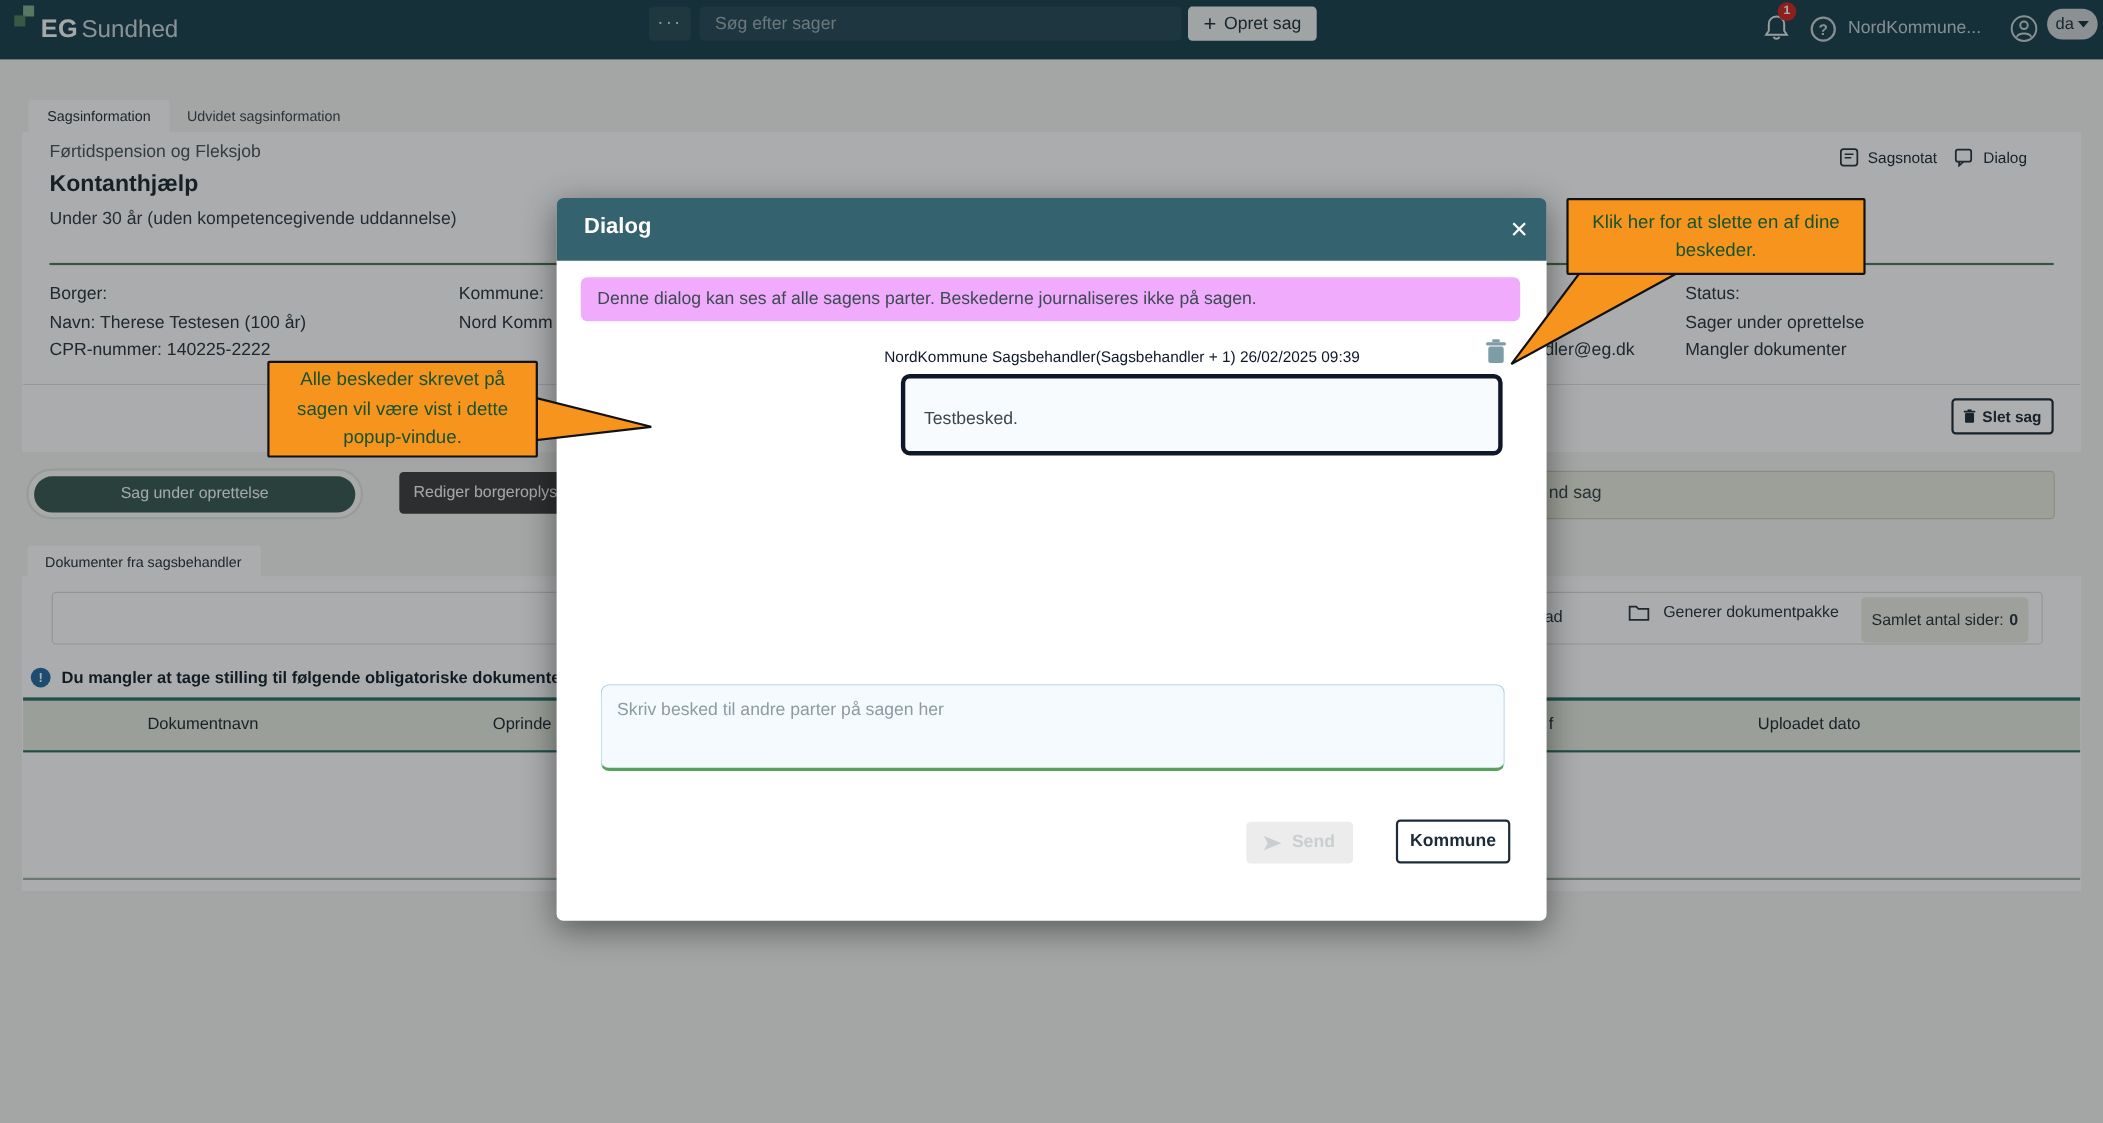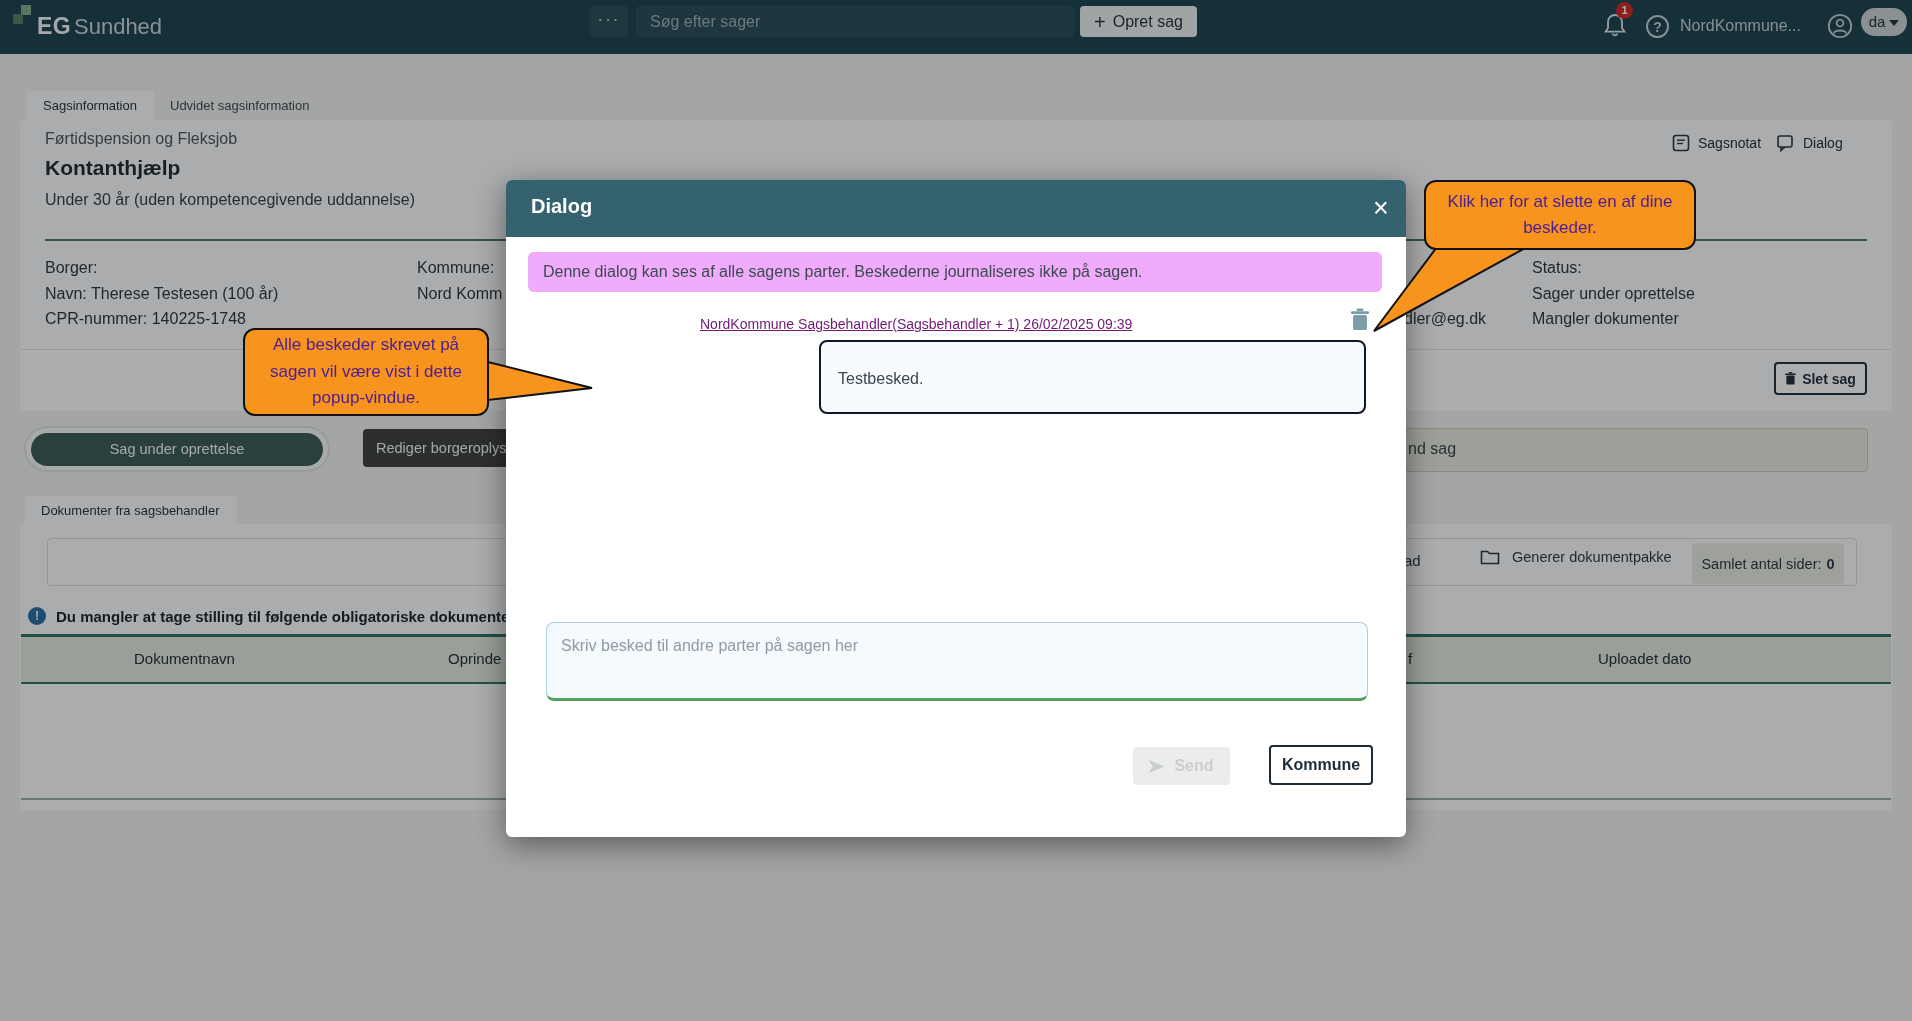--- a/index.html
+++ b/index.html
@@ -91,41 +91,41 @@
 
   
   #modal { position:absolute; left:506px; top:180px; width:900px; height:657px; background:#ffffff; border-radius:6px;
     box-shadow:0 8px 30px rgba(0,0,0,.45); z-index:100; }
   #modal-header { position:absolute; left:0; top:0; width:900px; height:57px; background:#35626f; border-radius:6px 6px 0 0; }
   #modal-title { position:absolute; left:25px; top:15px; font-size:20px; font-weight:600; color:#ffffff; }
   #modal-close { position:absolute; left:858px; top:10px; width:34px; height:36px; font-size:27px; color:#ffffff;
     text-align:center; line-height:36px; cursor:pointer; }
   #modal-info { position:absolute; left:22px; top:72px; width:854px; height:40px; background:#f0abfc; border-radius:6px;
     font-size:16px; color:#3c4a51; line-height:40px; padding-left:15px; }
-  #msg-meta { position:absolute; left:194px; top:136px; width:640px; text-align:left; font-size:14px; color:#701a75;text-decoration:underline; }
+  #msg-meta { position:absolute; left:194px; top:136px; width:640px; text-align:center; font-size:14px; color:#0f172a; }
   #msg-trash { position:absolute; left:844px; top:128px; width:22px; height:26px; cursor:pointer; }
   #msg-bubble { position:absolute; left:313px; top:160px; width:547px; height:74px; background:#f8fbfe;
-    border:2px solid #0f172a; border-radius:8px;padding-left:32px; }
+    border:4px solid #0f172a; border-radius:8px;padding-left:32px; }
   #msg-text { position:absolute; left:17px; top:28px; font-size:16px; color:#3a464d; }
   #compose { position:absolute; left:40px; top:442px; width:822px; height:79px; background:#f4fafd;
     border:1px solid #abcfe2; border-bottom:3px solid #57a05e; border-radius:8px; }
   #compose textarea { width:100%; height:100%; background:transparent; border:none; outline:none; resize:none;
     padding:14px 14px 0 14px; font-size:16px; color:#33414a; font-family:"Liberation Sans", sans-serif; }
   #compose textarea::placeholder { color:#8d9ba2; opacity:1; }
   #send-btn { position:absolute; left:627px; top:567px; width:97px; height:38px; background:#ececec; border:none; border-radius:4px;
     color:#c9ced0; font-size:16px; font-weight:700; display:flex; align-items:center; justify-content:center; gap:9px;
     font-family:"Liberation Sans", sans-serif; cursor:default; }
   #cancel-btn { position:absolute; left:763px; top:565px; width:104px; height:40px; background:#ffffff;
     border:2px solid #1c2b36; border-radius:4px; color:#1c2b36; font-size:16px; font-weight:700;
     font-family:"Liberation Sans", sans-serif; cursor:pointer; }
 
   
   .tail-svg { position:absolute; z-index:110; }
-  .callout { position:absolute; z-index:111; background:#f7941d; border:2px solid #111111; border-radius:12px;
-    color:#4c1d95; font-size:17px; line-height:1.55; text-align:center; display:flex; align-items:center; justify-content:center; }
+  .callout { position:absolute; z-index:111; background:#f7941d; border:2px solid #111111; border-radius:2px;
+    color:#14532d; font-size:17px; line-height:1.55; text-align:center; display:flex; align-items:center; justify-content:center; }
   #callout-delete { left:1424px; top:180px; width:272px; height:70px; padding:6px 14px; }
   #callout-popup { left:243px; top:328px; width:246px; height:88px; padding:6px 10px; }
 
   
   svg { display:block; }
 </style>
 </head>
 <body>
 
 <div id="screen">
@@ -185,21 +185,21 @@
       <rect x="2" y="2" width="14" height="11" rx="2" fill="none" stroke="#2b3840" stroke-width="1.6"></rect>
       <path d="M5 13 L5 16.5 L9 13" fill="none" stroke="#2b3840" stroke-width="1.6"></path>
     </svg>
     <span>Dialog</span>
   </div>
 
   <div id="divider1"></div>
 
   <div class="info-line" style="left:45px; top:259px;">Borger:</div>
   <div class="info-line" style="left:45px; top:285px;">Navn: Therese Testesen (100 år)</div>
-  <div class="info-line" style="left:45px; top:310px;">CPR-nummer: 140225-1748</div>
+  <div class="info-line" style="left:45px; top:310px;">CPR-nummer: 140225-2222</div>
   <div class="info-line" style="left:417px; top:259px;">Kommune:</div>
   <div class="info-line" style="left:417px; top:285px;">Nord Komm</div>
   <div class="info-line" style="left:1404px; top:310px;">dler@eg.dk</div>
   <div class="info-line" style="left:1532px; top:259px;">Status:</div>
   <div class="info-line" style="left:1532px; top:285px;">Sager under oprettelse</div>
   <div class="info-line" style="left:1532px; top:310px;">Mangler dokumenter</div>
 
   <div id="divider2"></div>
 
   <button id="delete-case-btn">

